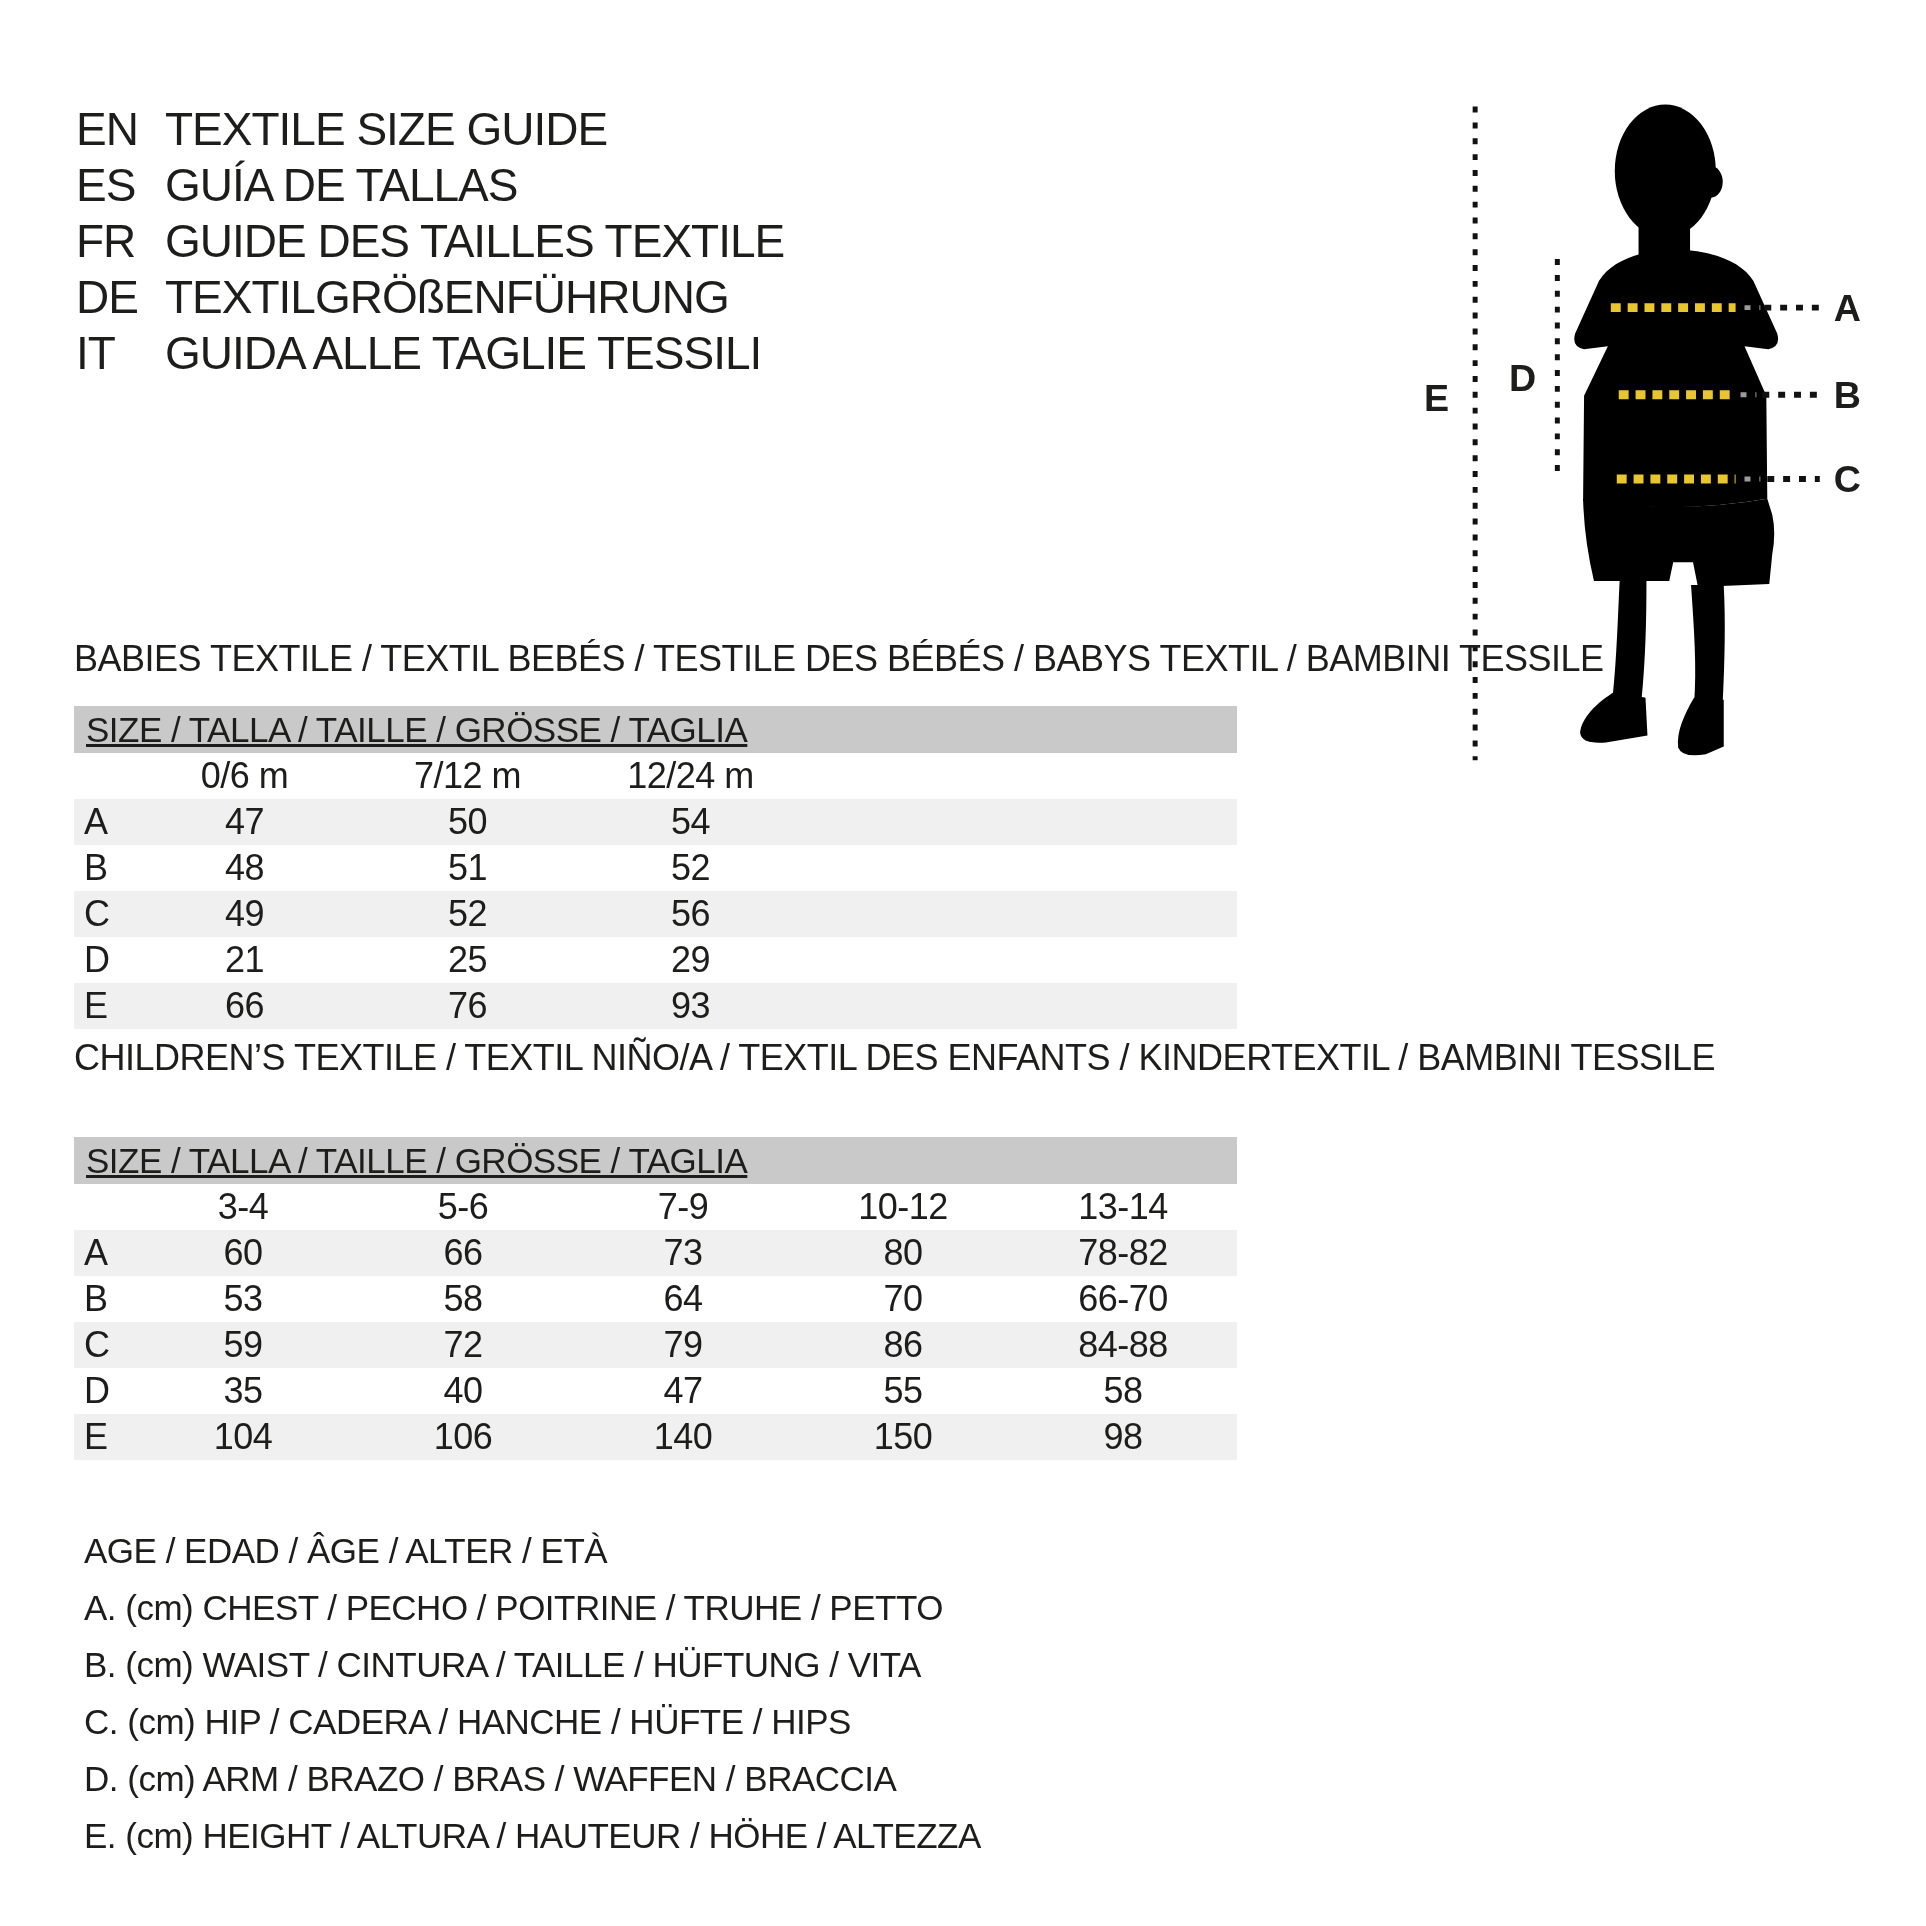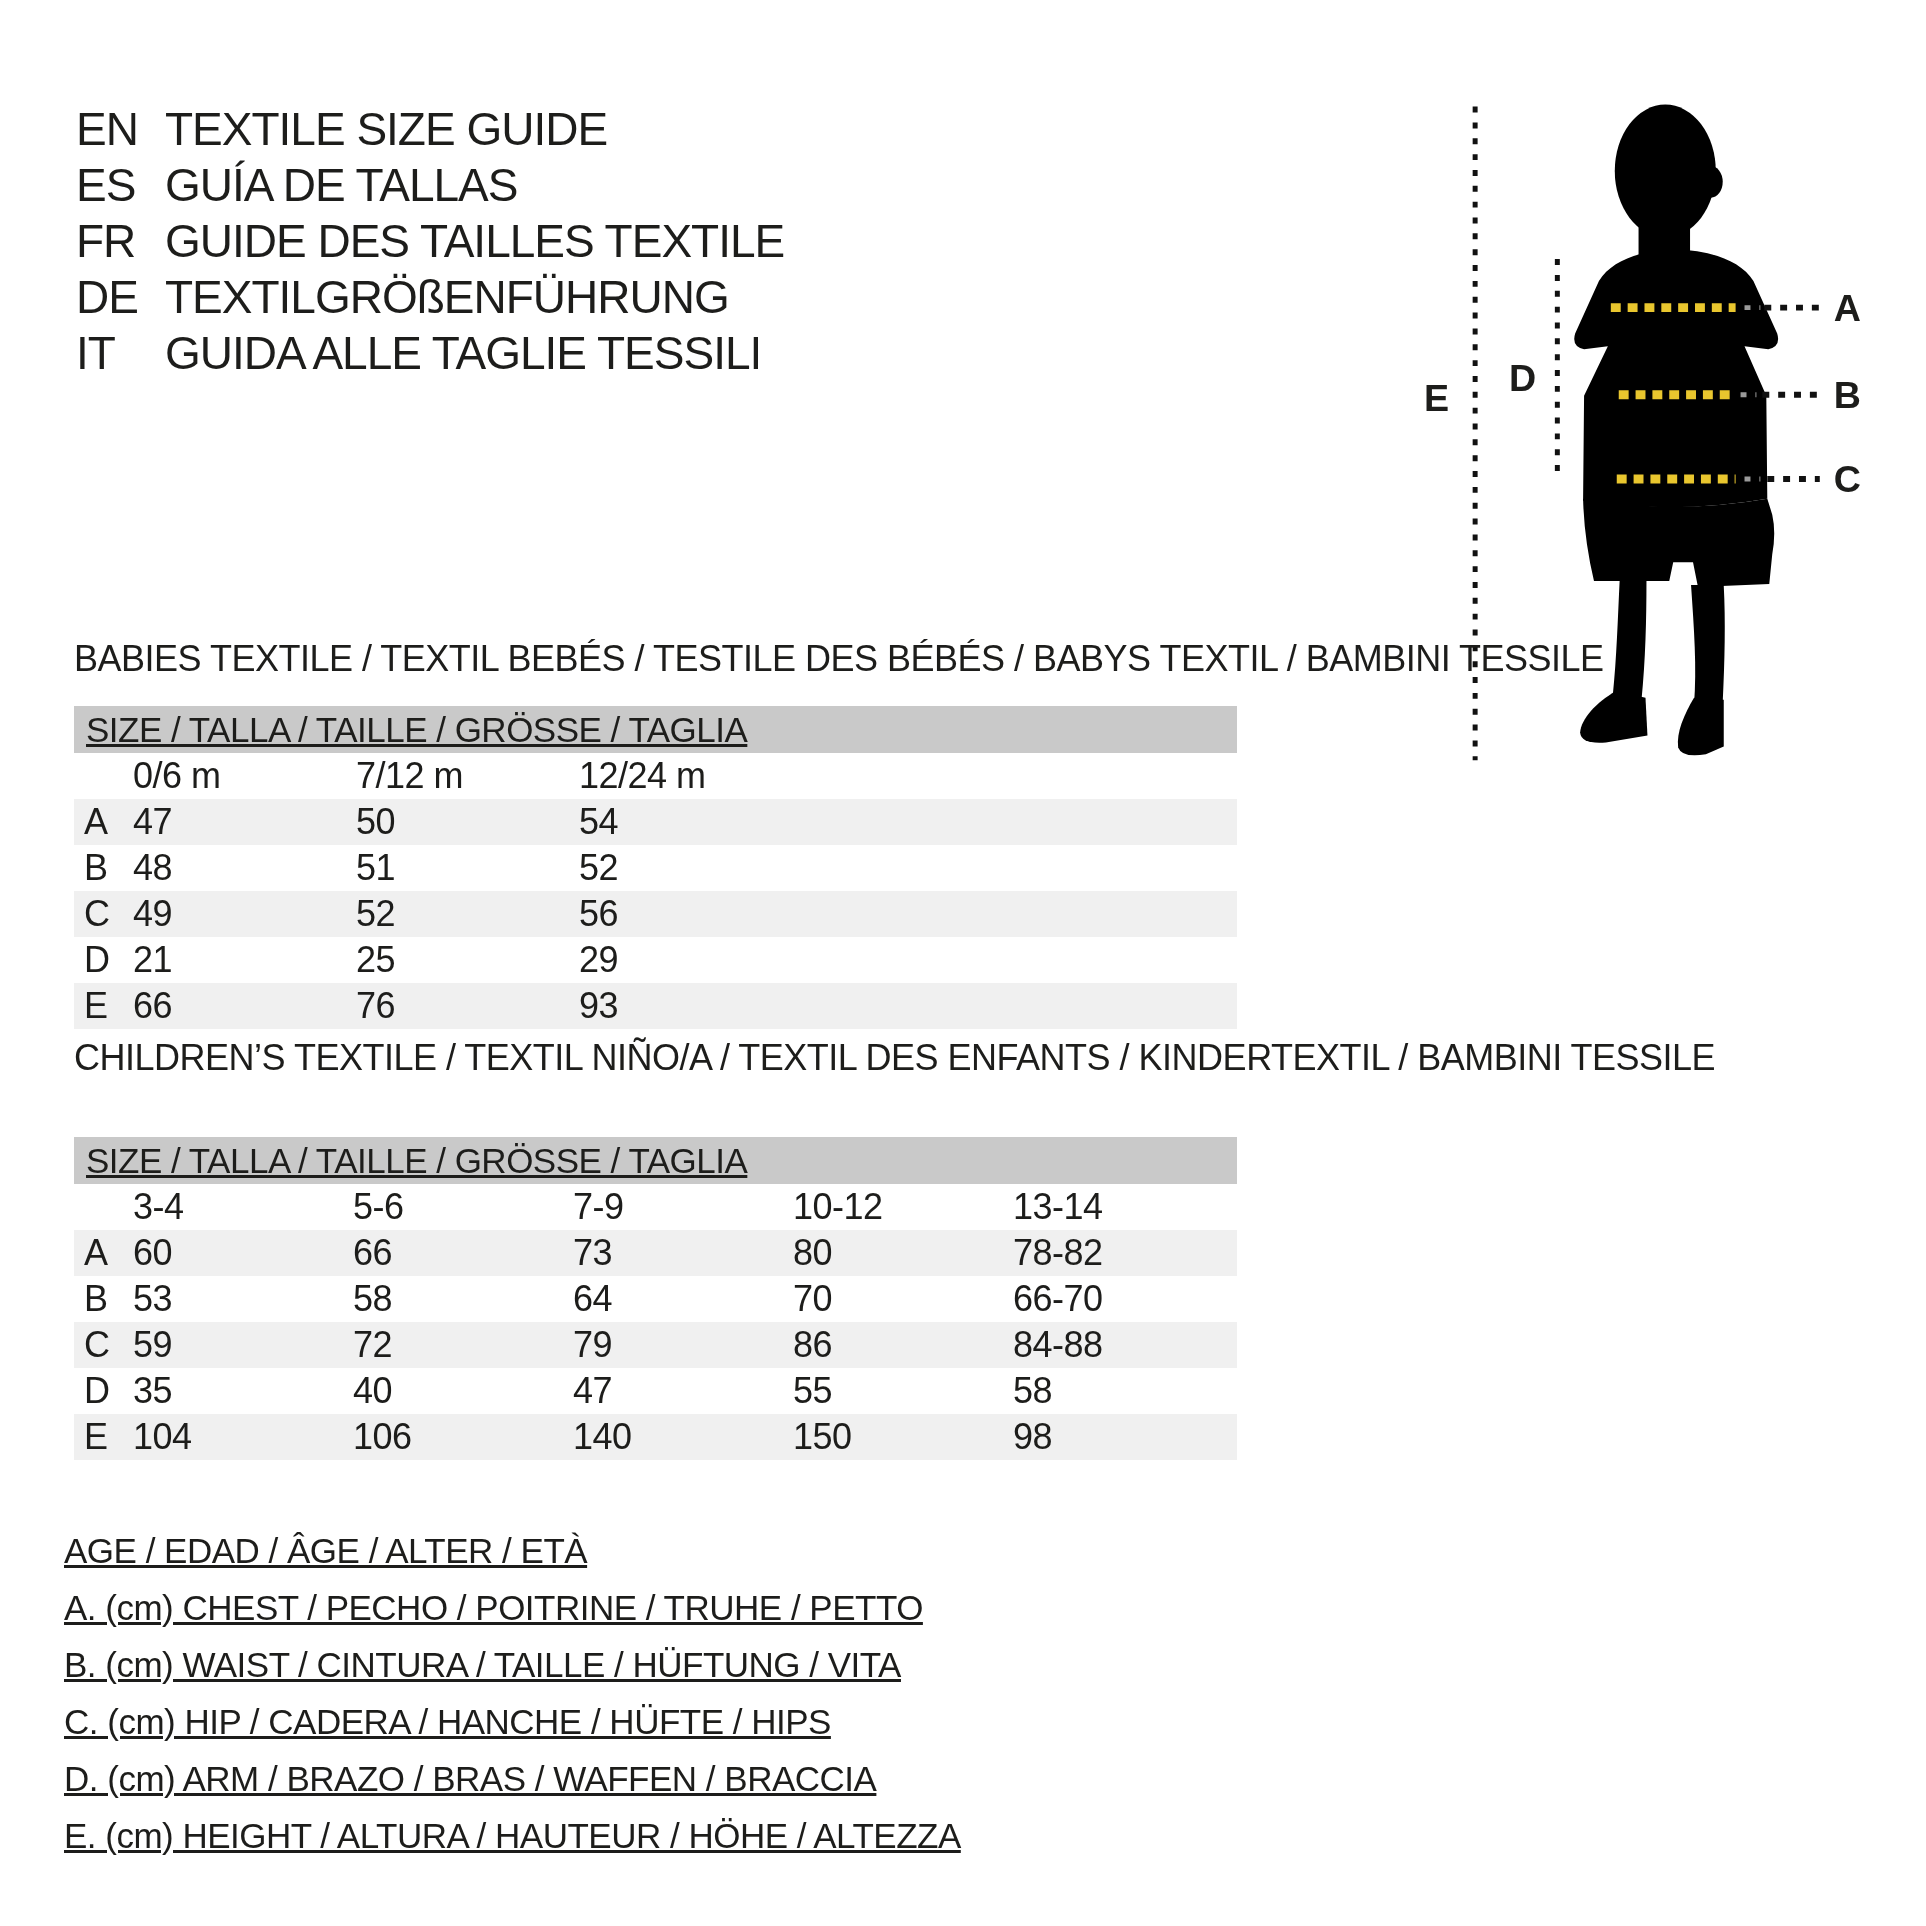--- a/index.html
+++ b/index.html
@@ -17,27 +17,27 @@
 
   
   .section-title{left:74px;font-size:36px;letter-spacing:-0.5px;white-space:nowrap;}
 
   
   .size-table{left:74px;width:1163px;}
   .table-bar{height:47px;background:#c9c9c9;font-size:35px;line-height:47px;
              padding-left:12px;box-sizing:border-box;letter-spacing:-0.5px;text-decoration:underline;}
   .trow{display:flex;height:46px;align-items:center;}
   .trow.stripe{background:#f0f0f0;}
-  .cell{font-size:36px;letter-spacing:-0.5px;}
+  .cell{text-align:center;font-size:36px;letter-spacing:-0.5px;}
   .cell.label{width:59px;text-align:left;padding-left:10px;box-sizing:border-box;}
   .babies-table .cell.val{width:223px;}
   .children-table .cell.val{width:220px;}
 
   
-  .legend-block{left:64px;top:1522px;text-decoration:underline;}
+  .legend-block{left:84px;top:1522px;}
   .legend-row{height:57px;display:flex;align-items:center;font-size:35px;
               letter-spacing:-0.5px;white-space:nowrap;}
 
   
   .figure-wrap{left:1386px;top:59px;width:515px;height:733px;}
   svg text{font-family:"Liberation Sans",sans-serif;font-weight:700;font-size:38px;fill:#1d1d1b;}
 </style>
 </head>
 <body>
 

